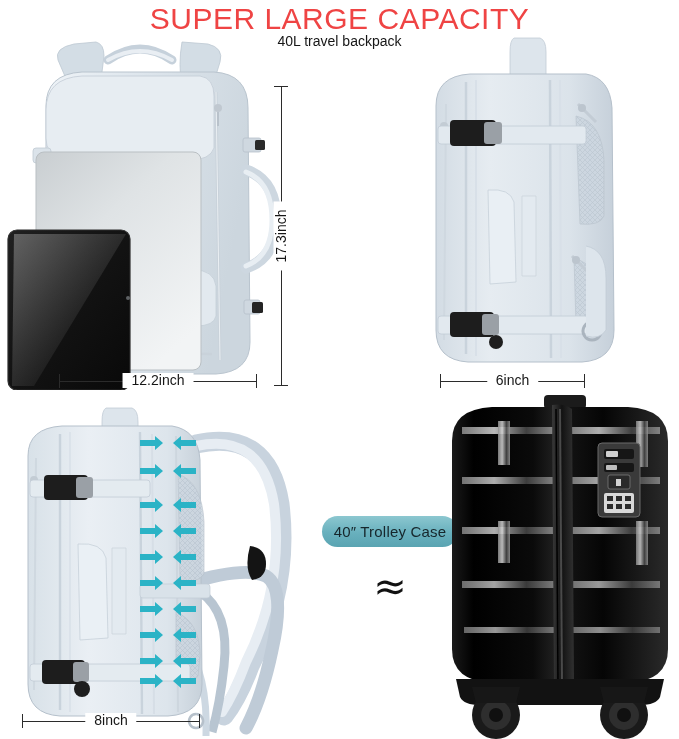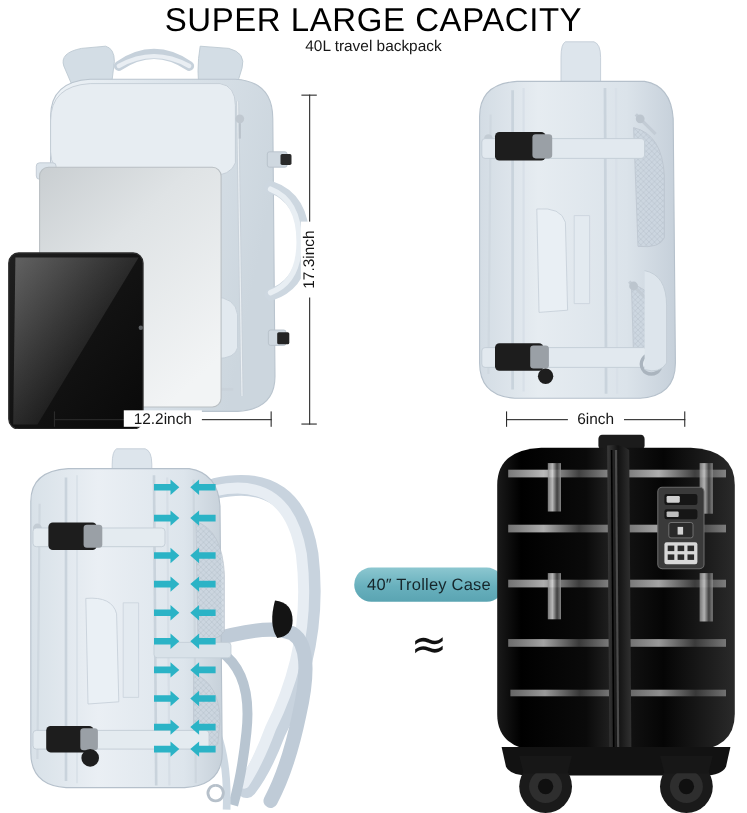--- a/index.html
+++ b/index.html
@@ -10,21 +10,21 @@
     overflow: hidden;
     position: relative;
   }
   .stage { position: relative; width: 679px; height: 739px; }
 
   
   .title {
     position: absolute; top: 2px; left: 0; width: 679px;
     text-align: center;
     font-size: 30px; letter-spacing: 0.5px;
-    color: #000000; font-weight: 400;
+    color: #ef4444; font-weight: 400;
     font-family: "Liberation Sans", sans-serif;
   }
   .subtitle {
     position: absolute; top: 33px; left: 0; width: 679px;
     text-align: center;
     font-size: 14px; color: #161616; font-weight: 400;
   }
 
   
   .panel { position: absolute; }
@@ -150,21 +150,21 @@
     </svg>
 
     <div class="meas-v" style="left:274px; top:56px; height:300px;">
       <div class="cap-t"></div>
       <div class="line"></div>
       <div class="cap-b"></div>
       <div class="lbl">17.3inch</div>
     </div>
   </div>
 
-  <div class="meas-h" style="left:49px; top:374px; width:198px;">
+  <div class="meas-h" style="left:59px; top:374px; width:198px;">
     <div class="cap-l"></div>
     <div class="line"></div>
     <div class="cap-r"></div>
     <div class="lbl">12.2inch</div>
   </div>
 
   <div class="panel" id="panel-side">
     <svg width="269" height="360" viewBox="0 0 269 360">
       <defs>
         <linearGradient id="sideG" x1="0" y1="0" x2="1" y2="0">
@@ -210,21 +210,21 @@
       <rect x="40" y="282" width="44" height="25" rx="4" fill="#1d1d1d"></rect>
       <rect x="72" y="284" width="17" height="21" rx="3" fill="#9aa0a6"></rect>
       <circle cx="86" cy="312" r="7" fill="#1e1e1e"></circle>
 
       <path d="M182 292 a9 9 0 1 0 0.1 0" fill="none" stroke="#aab4be" stroke-width="3"></path>
 
       <path d="M176 216 Q196 220 196 248 L196 300 Q190 310 176 306" fill="#dde5ec" stroke="#c2ccd5" stroke-width="0.8"></path>
     </svg>
   </div>
 
-  <div class="meas-h" style="left:460px; top:374px; width:163px;">
+  <div class="meas-h" style="left:440px; top:374px; width:145px;">
     <div class="cap-l"></div>
     <div class="line"></div>
     <div class="cap-r"></div>
     <div class="lbl">6inch</div>
   </div>
 
   <div class="panel" id="panel-back">
     <svg width="310" height="341" viewBox="0 0 310 341">
       <defs>
         <linearGradient id="backG" x1="0" y1="0" x2="1" y2="0">
@@ -308,20 +308,26 @@
           <path d="M196 182 L181 182 L181 178 L173 185 L181 192 L181 188 L196 188 Z"></path>
           <path d="M196 208 L181 208 L181 204 L173 211 L181 218 L181 214 L196 214 Z"></path>
           <path d="M196 234 L181 234 L181 230 L173 237 L181 244 L181 240 L196 240 Z"></path>
           <path d="M196 260 L181 260 L181 256 L173 263 L181 270 L181 266 L196 266 Z"></path>
           <path d="M196 280 L181 280 L181 276 L173 283 L181 290 L181 286 L196 286 Z"></path>
         </g>
       </g>
     </svg>
   </div>
 
+  <div class="meas-h" style="left:22px; top:714px; width:178px;">
+    <div class="cap-l"></div>
+    <div class="line"></div>
+    <div class="cap-r"></div>
+    <div class="lbl">8inch</div>
+  </div>
 
   <div class="badge">40″  Trolley Case</div>
   <div class="approx">≈</div>
 
   <div class="panel" id="panel-case">
     <svg width="239" height="344" viewBox="0 0 239 344">
       <defs>
         <linearGradient id="caseL" x1="0" y1="0" x2="1" y2="0">
           <stop offset="0%" stop-color="#1a1a1a"></stop>
           <stop offset="20%" stop-color="#000000"></stop>

